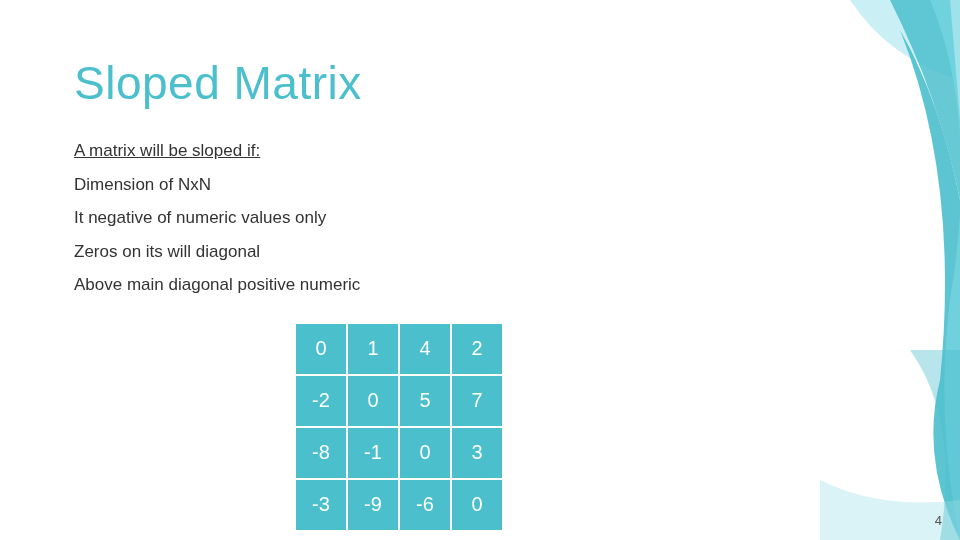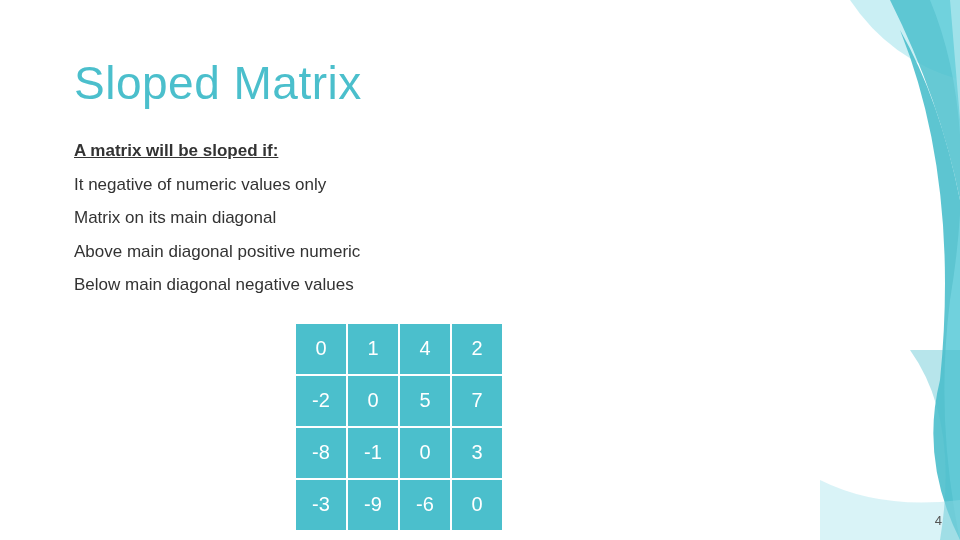--- a/index.html
+++ b/index.html
@@ -59,21 +59,21 @@
 
     .bullet-list li {
       font-size: 17px;
       color: #333333;
       margin-bottom: 8px;
       line-height: 1.5;
     }
 
     .bullet-list li.underline {
       text-decoration: underline;
-      font-weight: 700;
+      font-weight: 400;
     }
 
     
     .matrix-wrapper {
       margin-top: 10px;
       margin-left: 220px;
     }
 
     .matrix-table {
       border-collapse: collapse;
@@ -123,24 +123,24 @@
       <path d="M 170 350 Q 220 420 200 540 L 220 540 L 220 350 Z" fill="#4bbfcc" opacity="0.4"></path>
     </svg>
   </div>
 
   <div class="content">
 
     <h1 class="slide-title">Sloped Matrix</h1>
 
     <ul class="bullet-list">
     <li class="underline">A matrix will be sloped if:</li>
+        <li>Dimension of NxN</li>
         <li>It negative of numeric values only</li>
-        <li>Matrix on its main diagonal</li>
+        <li>Zeros on its will diagonal</li>
         <li>Above main diagonal positive numeric</li>
-        <li>Below main diagonal negative values</li>
       </ul>
 
     <div class="matrix-wrapper">
       <table class="matrix-table">
         <tbody id="matrix-body">
             <tr>
               <td>0</td>
               <td>1</td>
               <td>4</td>
               <td>2</td>

